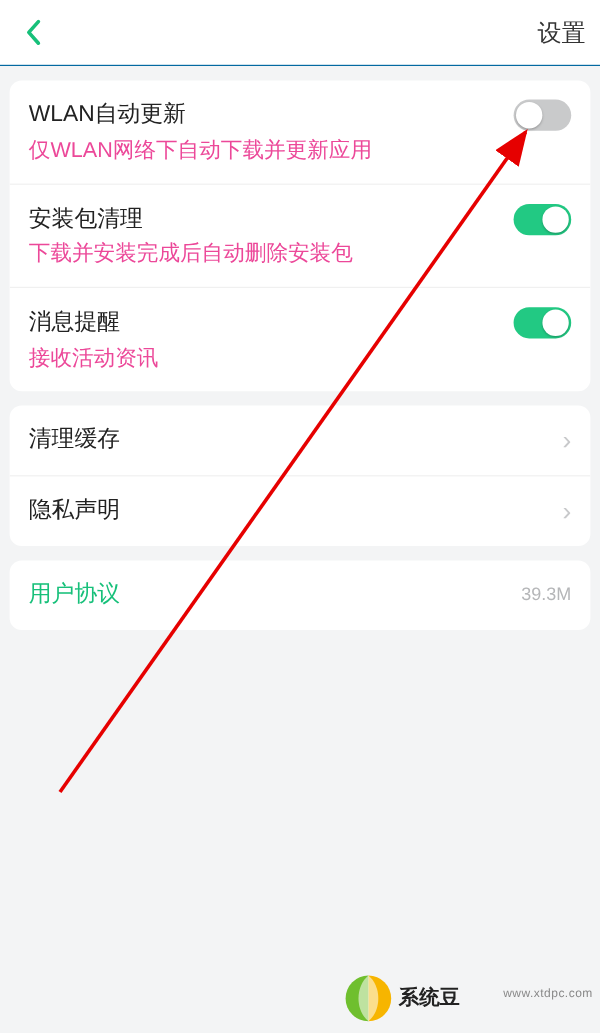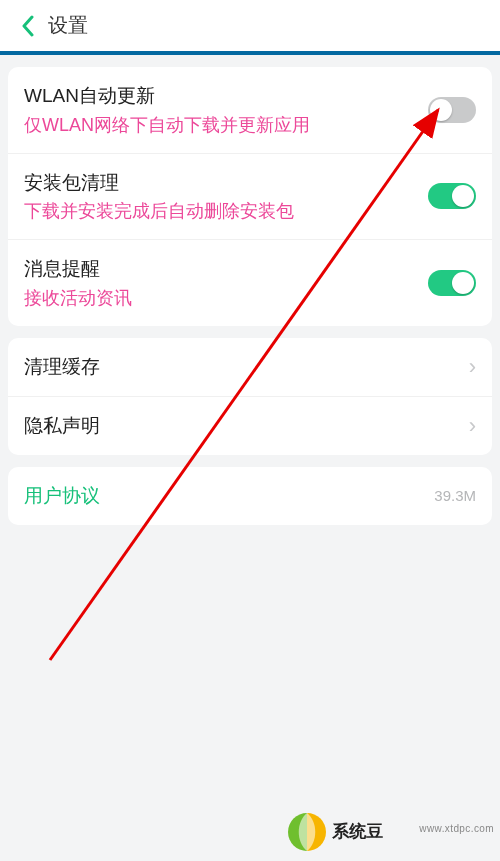--- a/index.html
+++ b/index.html
@@ -12,21 +12,22 @@
     overflow: hidden;
   }
 
   
   .header {
     height: 55px;
     background: #ffffff;
     display: flex;
     align-items: center;
     padding: 0 12px;
-    border-bottom: 4px solid #0369a1;
+    border-bottom: 1px solid #0369a1;
+    justify-content: space-between;
   }
   .back-btn {
     width: 32px; height: 32px;
     display: flex; align-items: center; justify-content: center;
     margin-right: 4px;
     color: #17c07a;
   }
   .back-btn svg { display: block; }
   .header-title {
     font-size: 20px;
@@ -38,21 +39,20 @@
   .card {
     margin: 12px 8px 0 8px;
     background: #fff;
     border-radius: 10px;
     overflow: hidden;
   }
   .card:first-of-type { margin-top: 16px; }
 
   .row {
     display: flex;
-    align-items: center;
     padding: 16px 16px;
     min-height: 72px;
     border-top: 1px solid #f0f0f0;
     gap: 24px;
   }
   .row:first-child { border-top: none; }
   .row.single { min-height: 58px; }
 
   .row-text { flex: 1 1 auto; display: flex; flex-direction: column; }
   .row-title {

